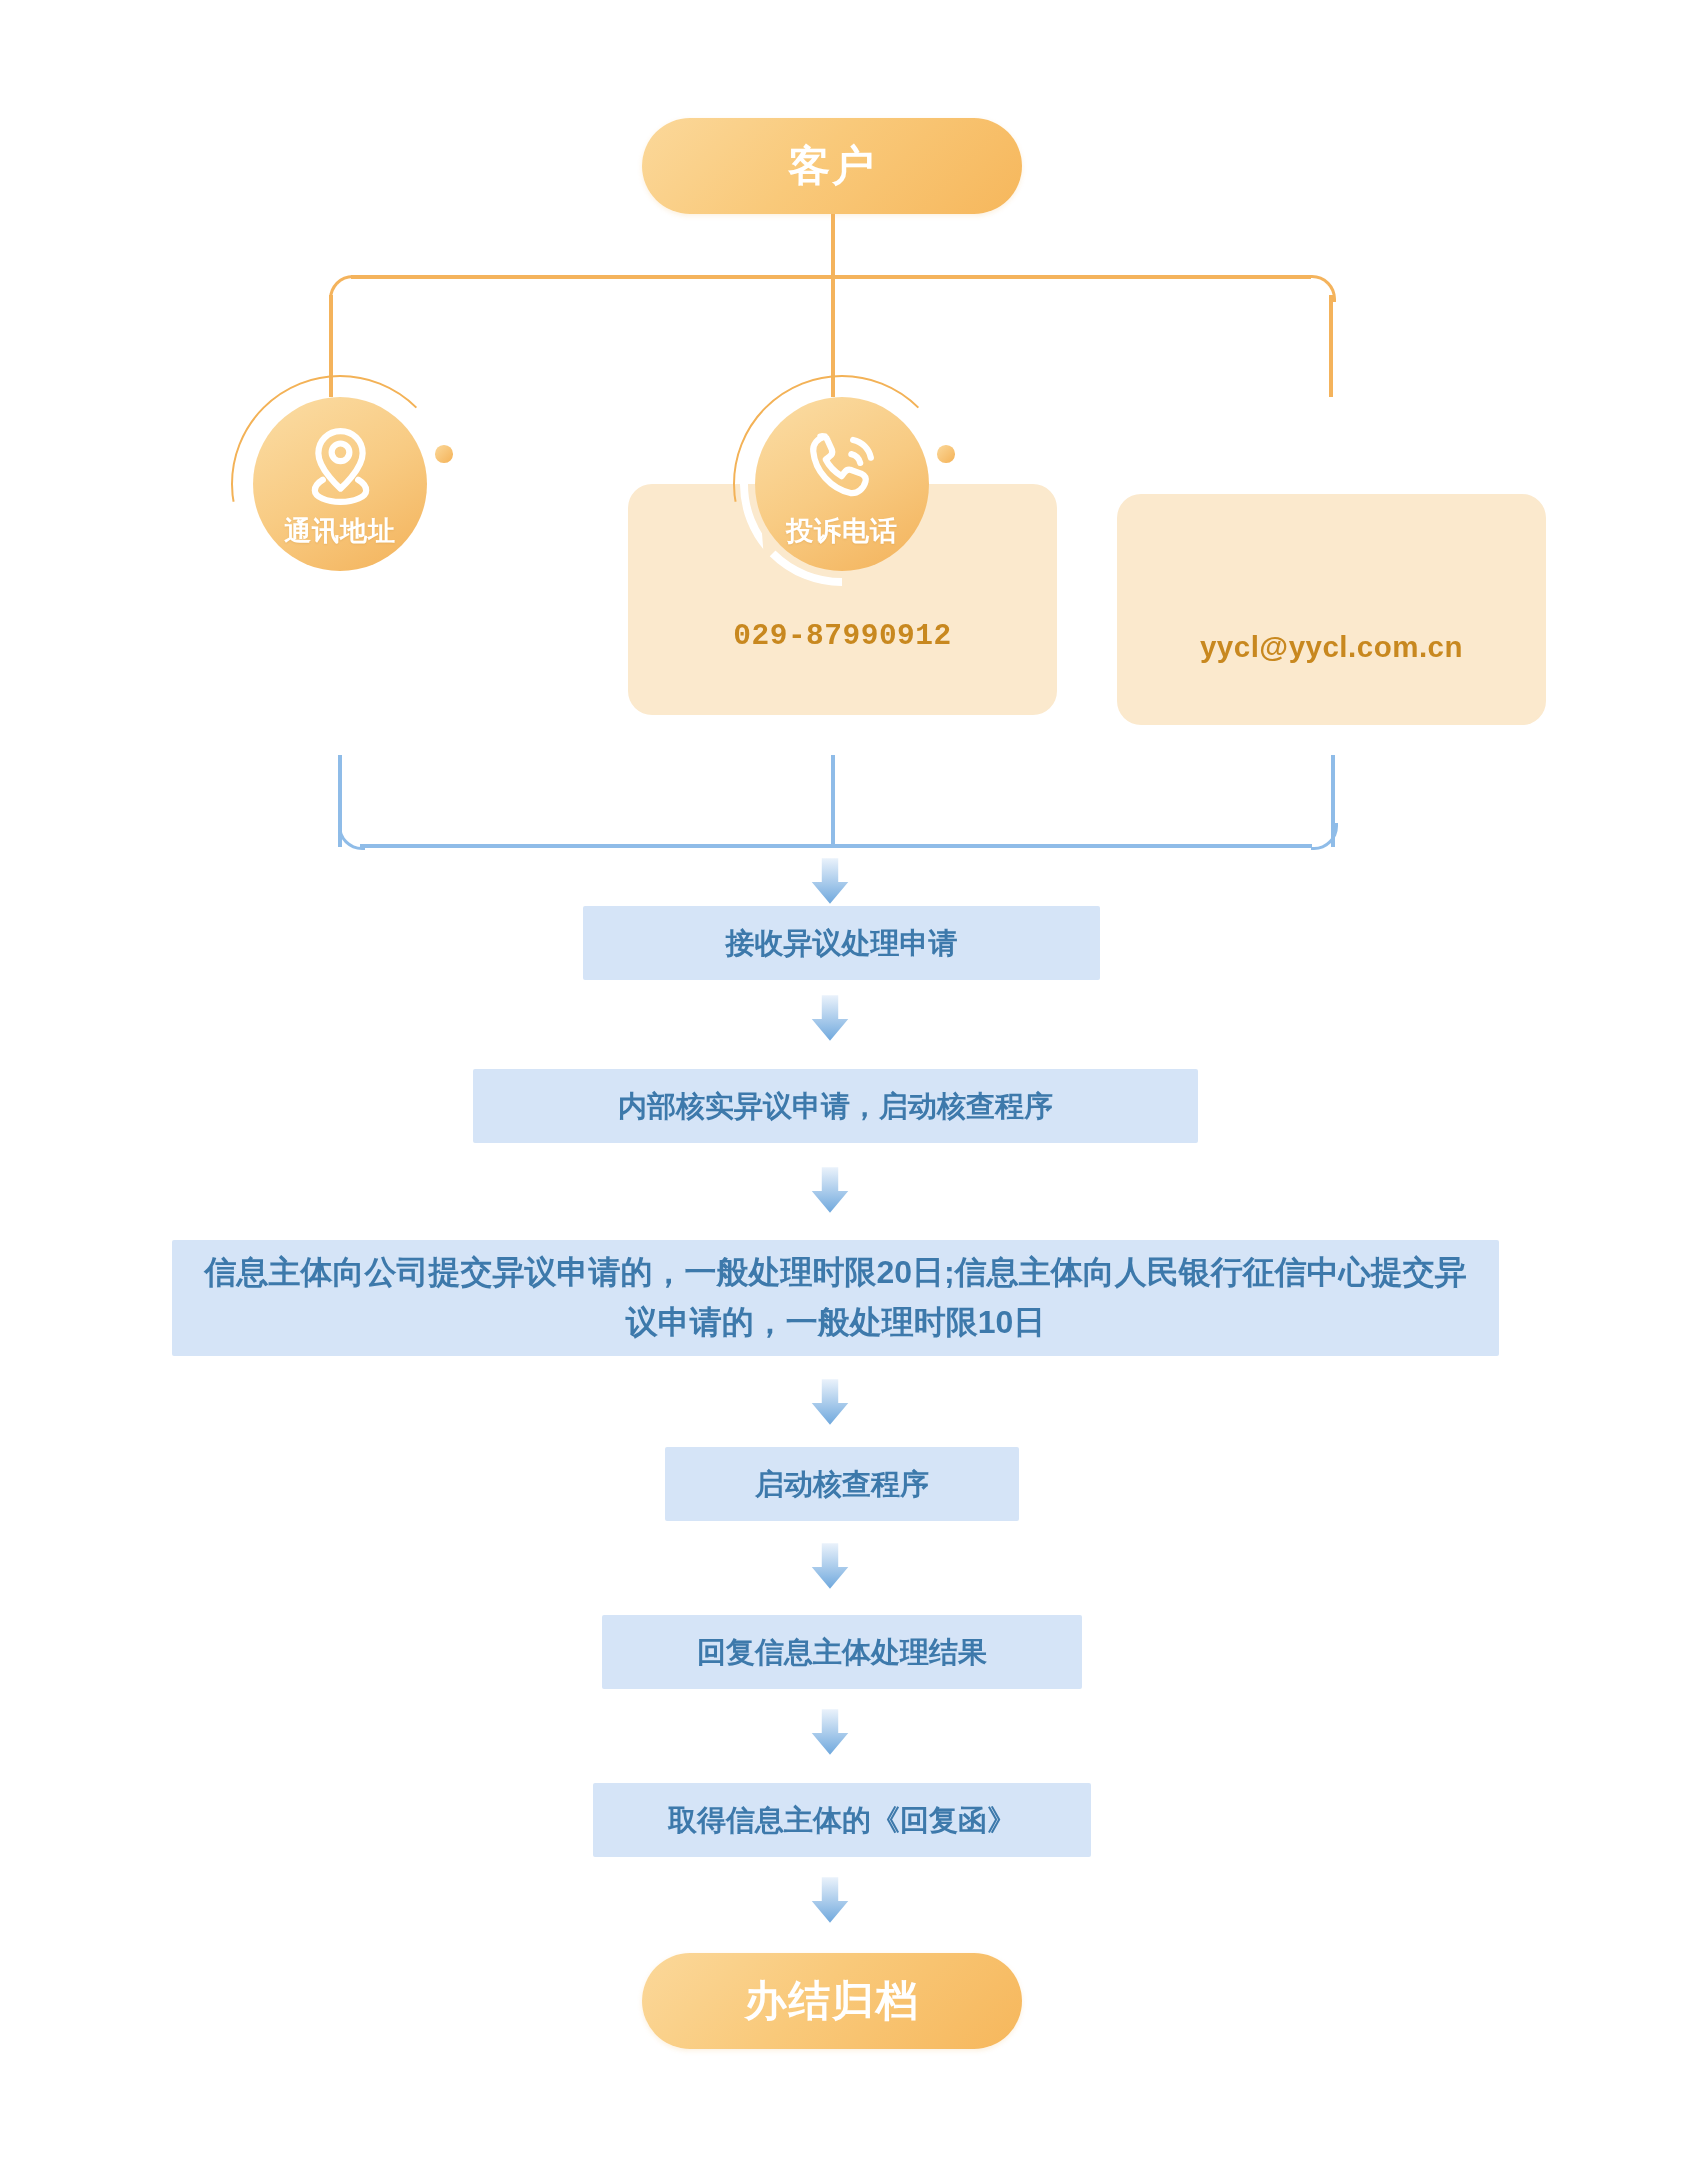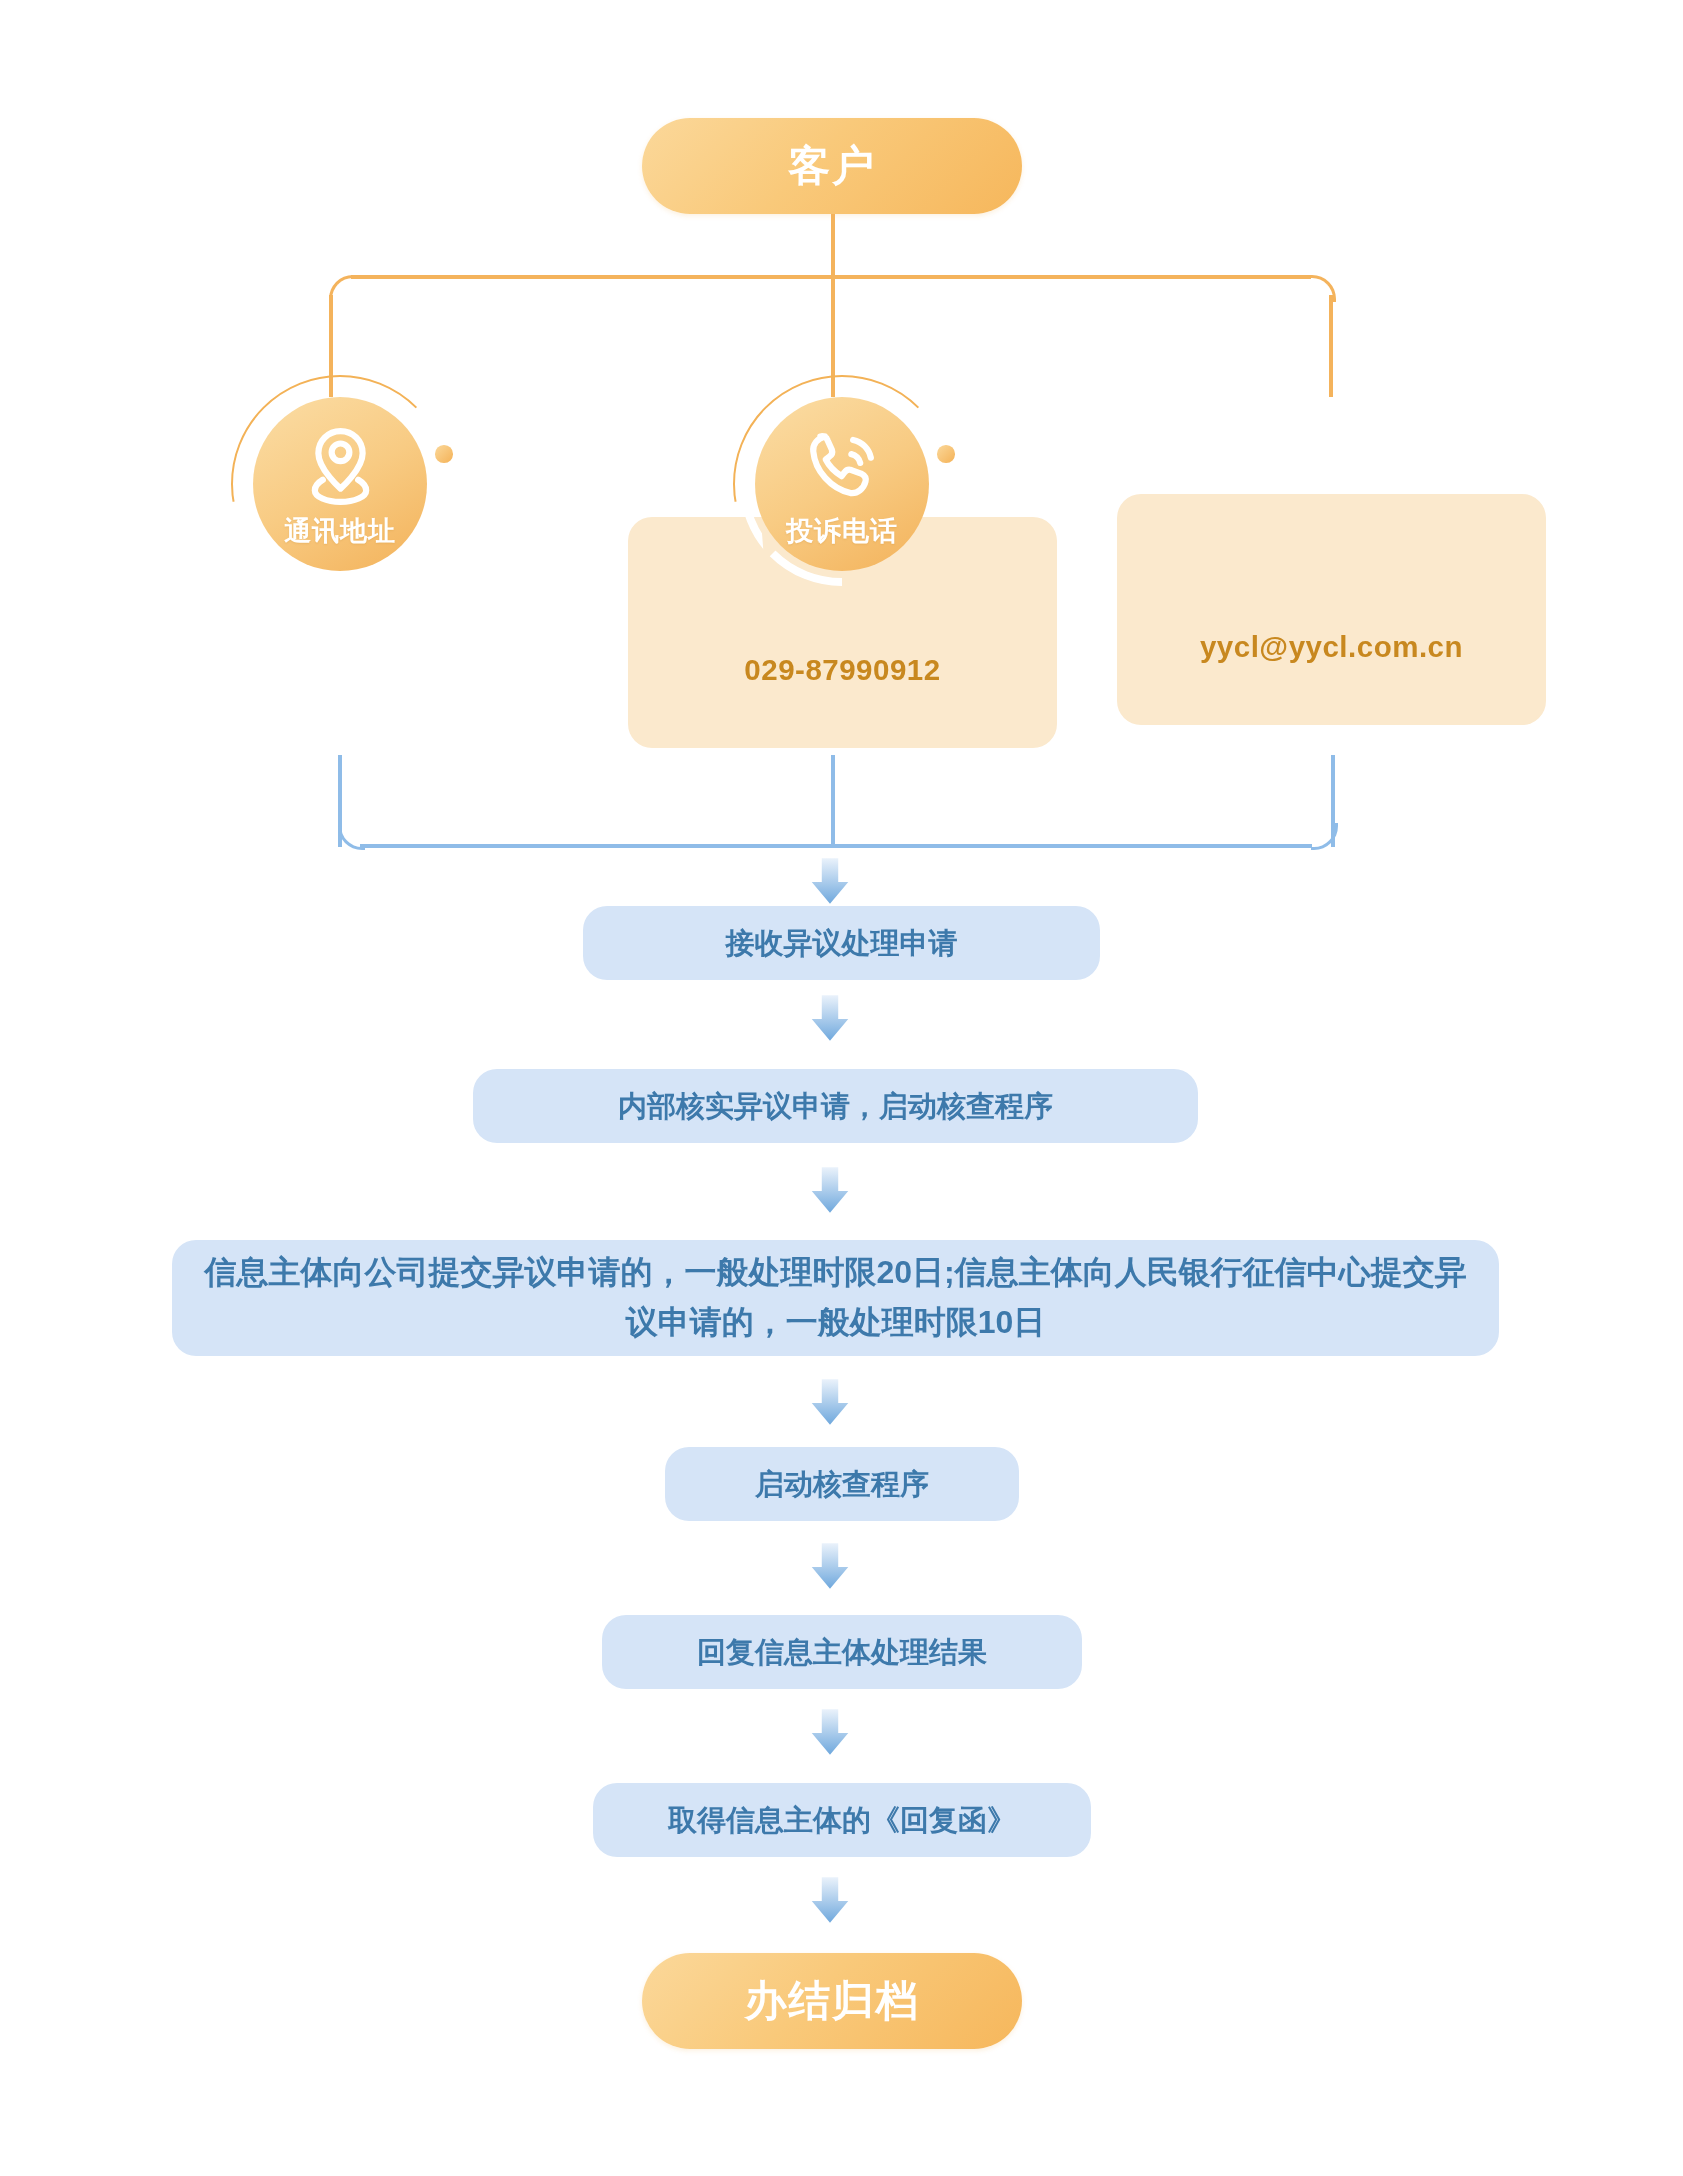--- a/index.html
+++ b/index.html
@@ -76,21 +76,21 @@
 
   
   .bline{position:absolute;background:#8fbce8;}
   .v-blue{width:3.7px;}
   .bcorner{position:absolute;border:3.7px solid #8fbce8;border-top:none;}
   .bcorner.left{border-right:none;border-bottom-left-radius:24px;}
   .bcorner.right{border-left:none;border-bottom-right-radius:24px;}
 
   
   .pbox{
-    position:absolute;background:#d5e4f7;border-radius:24px;
+    position:absolute;background:#d5e4f7;border-radius:2px;
     display:flex;align-items:center;justify-content:center;text-align:center;
     color:#3d79ab;font-size:29px;font-weight:600;box-sizing:border-box;
     padding:0 24px;line-height:1.55;
   }
   .pbox.tall{font-size:32px;padding:0 31px;justify-content:center;}
 
   
   .arrow{position:absolute;width:42px;height:46px;}
 </style>
 </head>
@@ -104,21 +104,21 @@
 
   <div class="oline v-orange" style="left:831px;top:214px;height:65px;"></div>
   <div class="oline" style="left:351px;top:275px;width:960px;height:3.7px;"></div>
   <div class="corner left" style="left:329px;top:275px;width:24px;height:24px;"></div>
   <div class="corner right" style="left:1309px;top:275px;width:24px;height:24px;"></div>
   <div class="oline v-orange" style="left:329px;top:295px;height:102px;"></div>
   <div class="oline v-orange" style="left:831px;top:279px;height:118px;"></div>
   <div class="oline v-orange" style="left:1329px;top:295px;height:102px;"></div>
 
 
-  <div class="card" style="left:628px;top:517px;width:429px;height:231px;padding-bottom:57px;">
+  <div class="card" style="left:628px;top:484px;width:429px;height:231px;padding-bottom:57px;font-family:Liberation Mono, monospace;">
     <div class="card-text mono">
       <div>029-87990912</div>
     </div>
   </div>
 
   <div class="card" style="left:1117px;top:494px;width:429px;height:231px;padding-bottom:57px;">
     <div class="card-text mono">
       <div>yycl@yycl.com.cn</div>
     </div>
   </div>

